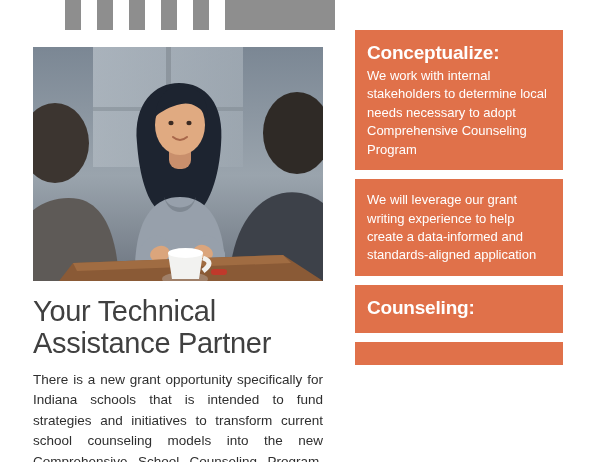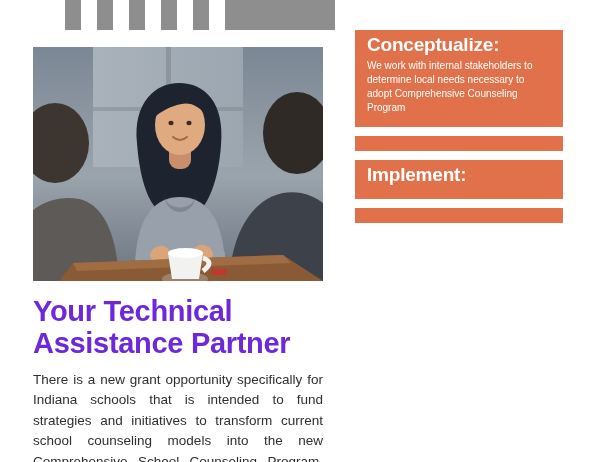--- a/index.html
+++ b/index.html
@@ -54,55 +54,55 @@
     overflow: hidden;
     background: #5c6470;
   }
   .photo svg {
     display: block;
   }
   .headline {
     margin-top: 14px;
     font-size: 29px;
     line-height: 1.12;
-    font-weight: bold;
-    color: #6d28d9;
+    font-weight: normal;
+    color: #404040;
     letter-spacing: -0.3px;
   }
   .body-text {
     margin-top: 10px;
     font-size: 13.5px;
     line-height: 1.52;
     color: #2f2f2f;
     text-align: justify;
   }
 
   
   .right-col {
     position: absolute;
     left: 355px;
     top: 30px;
     width: 208px;
   }
   .card {
     background: #e0714a;
     color: #ffffff;
-    padding: 4px 12px 11px 12px;
+    padding: 12px 12px 11px 12px;
     margin-bottom: 9px;
     box-sizing: border-box;
   }
   .card-title {
     font-size: 19px;
     font-weight: bold;
     line-height: 1.15;
     margin-bottom: 3px;
     letter-spacing: -0.2px;
   }
   .card-body {
-    font-size: 10px;
+    font-size: 13px;
     line-height: 1.42;
   }
   .card.last {
     margin-bottom: 0;
   }
 </style>
 </head>
 <body>
 
 <div class="page">
@@ -182,24 +182,25 @@
   </div>
 
   <div class="right-col">
 
     <div class="card">
       <div class="card-title">Conceptualize:</div>
       <div class="card-body">We work with internal stakeholders to determine local needs necessary to adopt Comprehensive Counseling Program</div>
     </div>
 
     <div class="card">
+      <div class="card-body">We will leverage our grant writing experience to help create a data-informed and standards-aligned application</div>
     </div>
 
     <div class="card">
-      <div class="card-title">Implement:</div>
+      <div class="card-title">Counseling:</div>
     </div>
 
     <div class="card last">
       
       
     </div>
   </div>
 
 </div>
 

